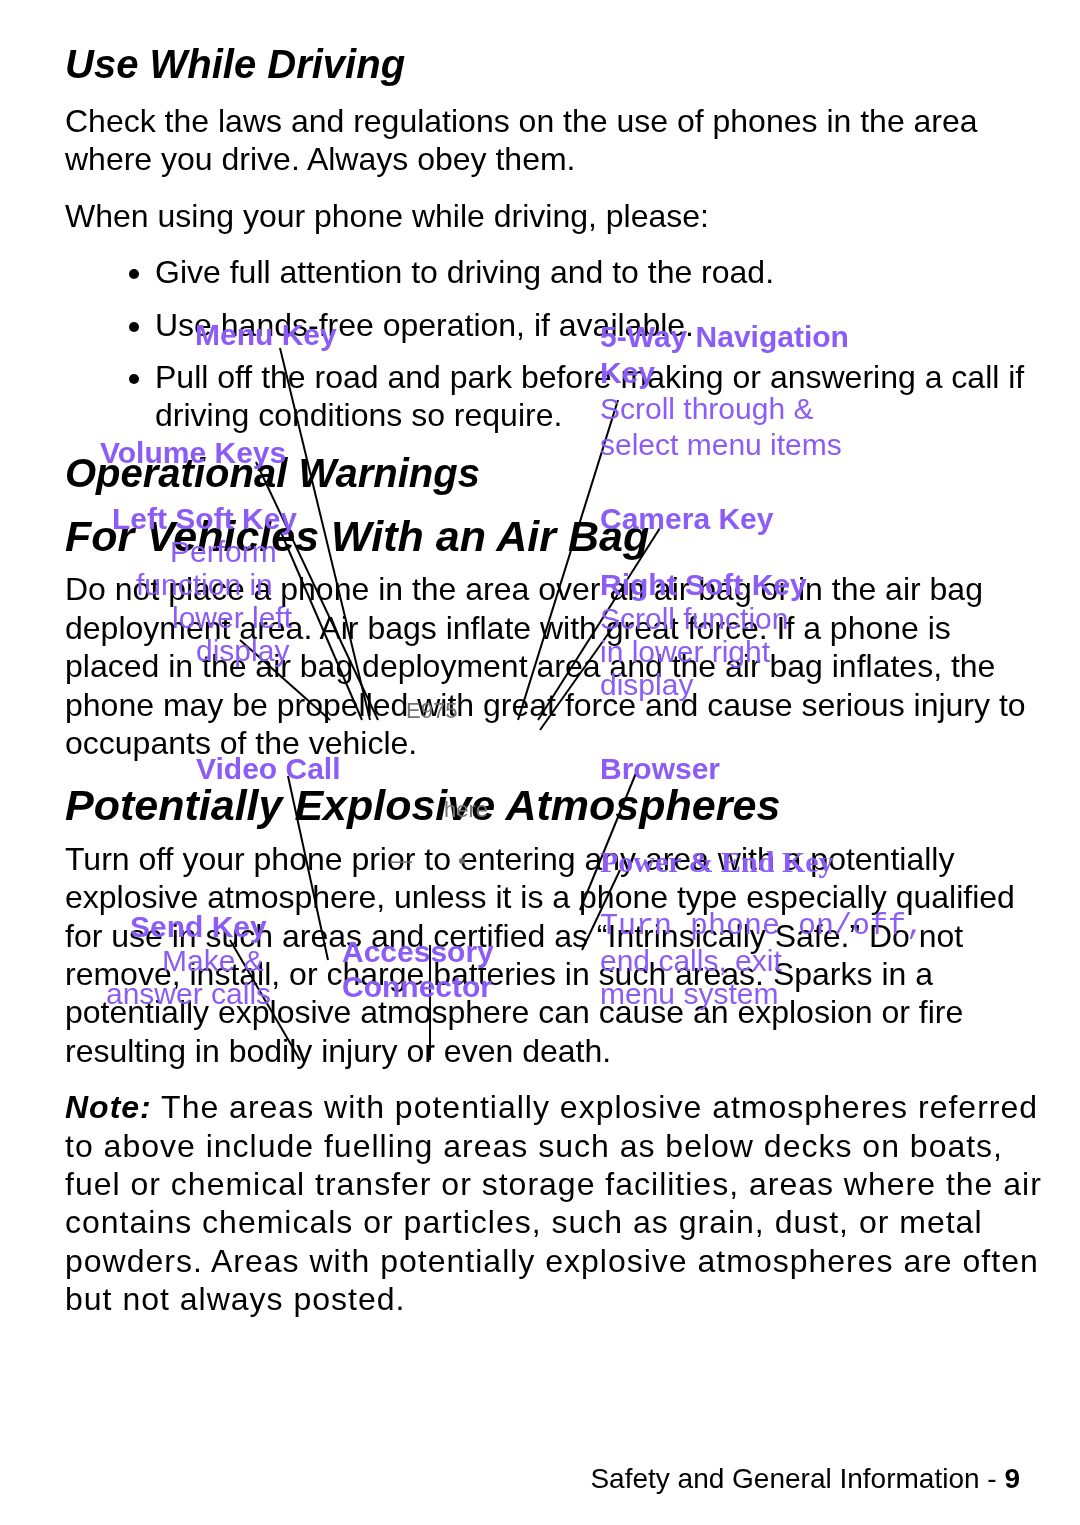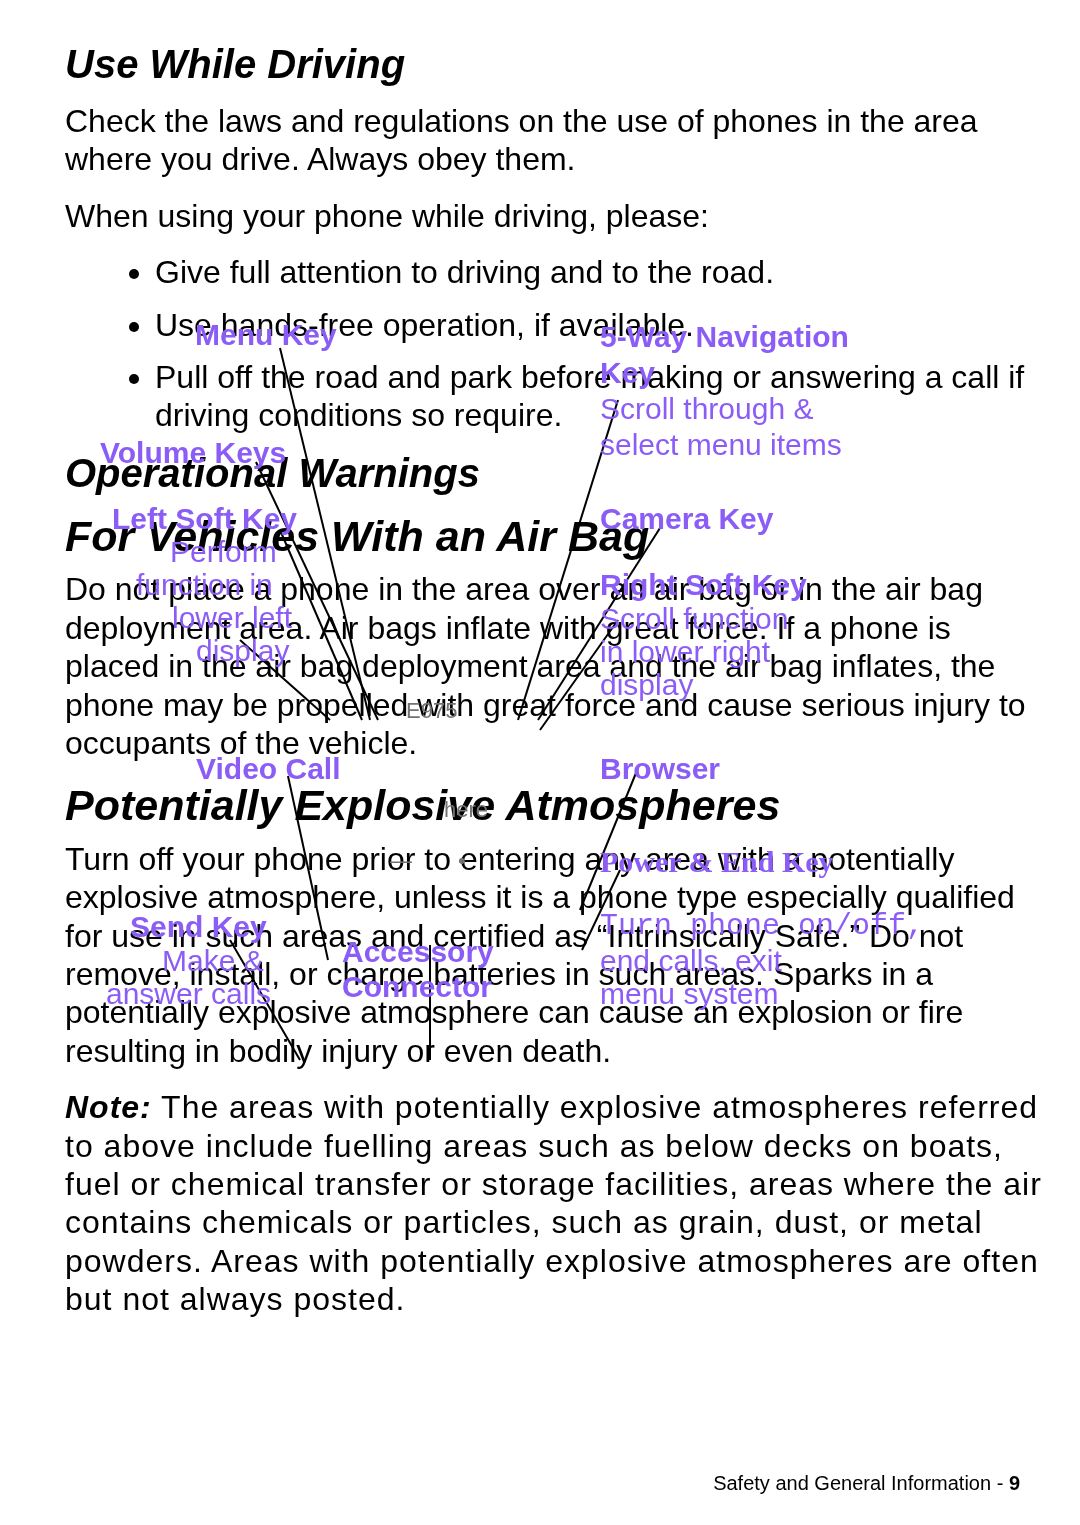--- a/index.html
+++ b/index.html
@@ -53,21 +53,21 @@
     font-weight: bold;
     font-style: italic;
   }
   .letterspace {
     letter-spacing: 1px;
   }
   .footer {
     position: absolute;
     right: 60px;
     bottom: 30px;
-    font-size: 20px;
+    font-size: 28px;
   }
   .footer .pagenum {
     font-weight: bold;
   }
 
   
   .ov {
     position: absolute;
     font-size: 30px;
     font-weight: bold;

